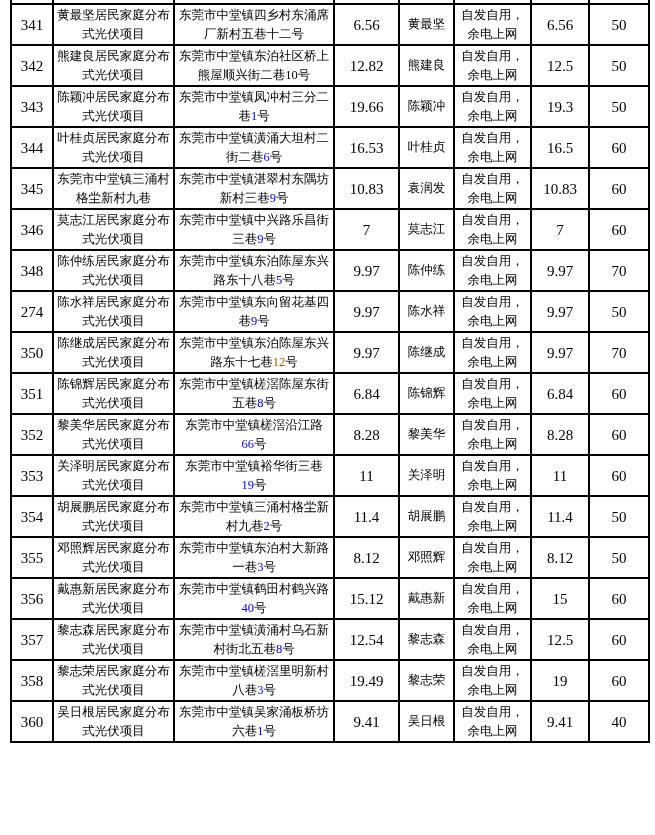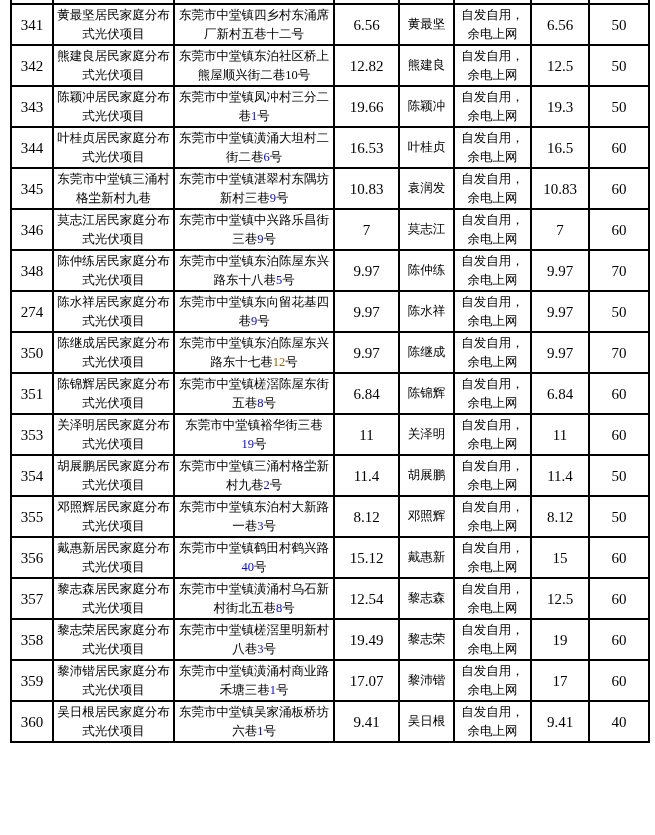--- a/index.html
+++ b/index.html
@@ -221,20 +221,33 @@
     <td class="num">6.84</td>
     <td class="cjk">陈锦辉</td>
     <td class="cjk">
             <span class="mode-line">自发自用，</span>
             <span class="mode-line">余电上网</span>
           </td>
     <td class="num">6.84</td>
     <td class="num">60</td>
   </tr>
 
+  <tr class="data-row">
+    <td class="num">352</td>
+    <td class="cjk">黎美华居民家庭分布式光伏项目</td>
+    <td class="cjk"><span>东莞市中堂镇槎滘沿江路</span><span class="addr-num"><span class="n" style="color: rgb(0, 0, 255);">66</span><span>号</span></span></td>
+    <td class="num">8.28</td>
+    <td class="cjk">黎美华</td>
+    <td class="cjk">
+            <span class="mode-line">自发自用，</span>
+            <span class="mode-line">余电上网</span>
+          </td>
+    <td class="num">8.28</td>
+    <td class="num">60</td>
+  </tr>
 
   <tr class="data-row">
     <td class="num">353</td>
     <td class="cjk">关泽明居民家庭分布式光伏项目</td>
     <td class="cjk"><span>东莞市中堂镇裕华街三巷</span><span class="addr-num"><span class="n" style="color: rgb(0, 0, 255);">19</span><span>号</span></span></td>
     <td class="num">11</td>
     <td class="cjk">关泽明</td>
     <td class="cjk">
             <span class="mode-line">自发自用，</span>
             <span class="mode-line">余电上网</span>
@@ -306,33 +319,20 @@
     <td class="num">19.49</td>
     <td class="cjk">黎志荣</td>
     <td class="cjk">
             <span class="mode-line">自发自用，</span>
             <span class="mode-line">余电上网</span>
           </td>
     <td class="num">19</td>
     <td class="num">60</td>
   </tr>
 
-  <tr class="data-row">
-    <td class="num">359</td>
-    <td class="cjk">黎沛锴居民家庭分布式光伏项目</td>
-    <td class="cjk"><span>东莞市中堂镇潢涌村商业路禾塘三巷</span><span class="addr-num"><span class="n" style="color: rgb(0, 0, 255);">1</span><span>号</span></span></td>
-    <td class="num">17.07</td>
-    <td class="cjk">黎沛锴</td>
-    <td class="cjk">
-            <span class="mode-line">自发自用，</span>
-            <span class="mode-line">余电上网</span>
-          </td>
-    <td class="num">17</td>
-    <td class="num">60</td>
-  </tr>
 
   <tr class="data-row">
     <td class="num">360</td>
     <td class="cjk">吴日根居民家庭分布式光伏项目</td>
     <td class="cjk"><span>东莞市中堂镇吴家涌板桥坊六巷</span><span class="addr-num"><span class="n" style="color: rgb(0, 0, 255);">1</span><span>号</span></span></td>
     <td class="num">9.41</td>
     <td class="cjk">吴日根</td>
     <td class="cjk">
             <span class="mode-line">自发自用，</span>
             <span class="mode-line">余电上网</span>

